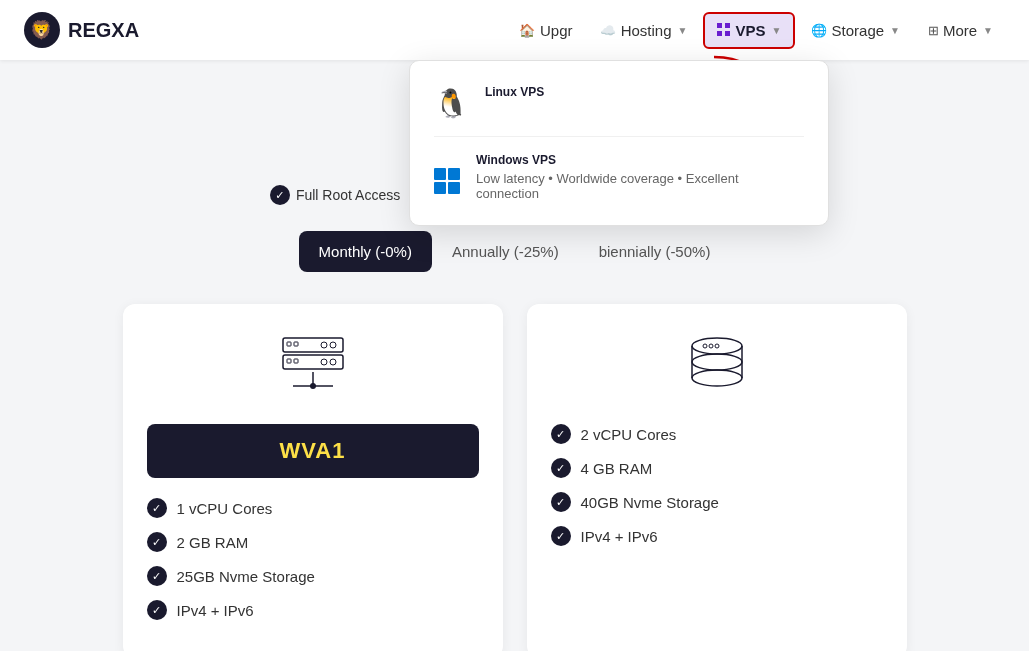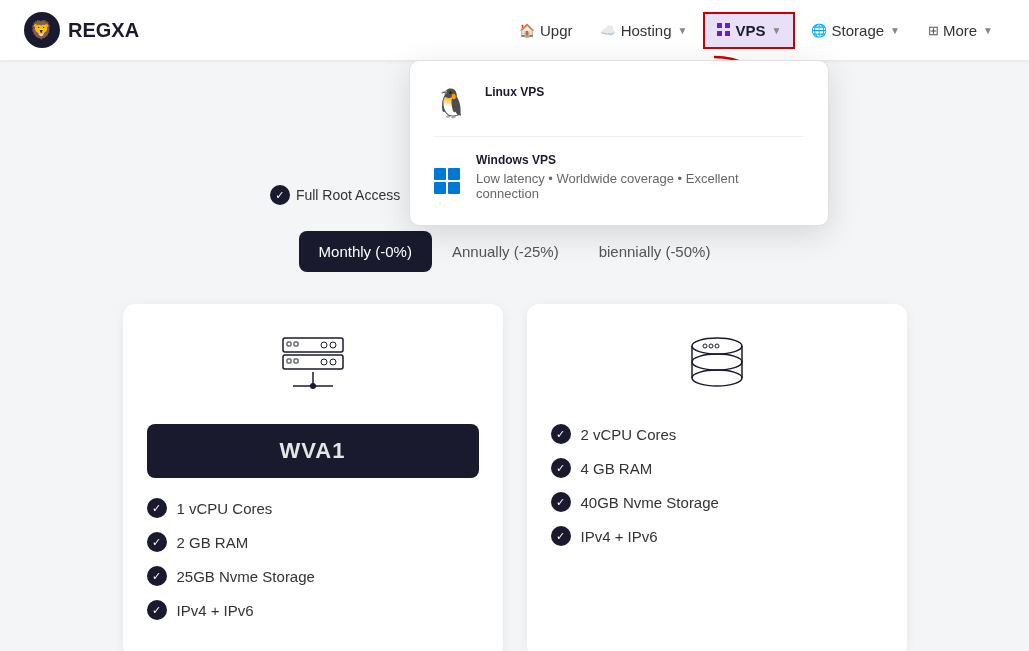--- a/index.html
+++ b/index.html
@@ -45,21 +45,21 @@
       border-radius: 4px;
       transition: background 0.15s;
       white-space: nowrap;
     }
     .nav-item .icon { font-size: 13px; color: #555; }
     .nav-item .chevron { font-size: 10px; color: #888; margin-left: 2px; }
 
     .nav-vps {
       background: #e8e0f7;
       border: 2px solid #c00;
-      border-radius: 0;
+      border-radius: 6px;
       color: #1a1a2e;
       font-weight: 600;
     }
     .nav-vps .grid-icon {
       display: inline-grid;
       grid-template-columns: 1fr 1fr;
       gap: 2px;
       width: 14px;
       height: 14px;
     }
@@ -215,21 +215,21 @@
       width: 380px;
       box-shadow: 0 2px 12px rgba(0,0,0,0.06);
       text-align: left;
     }
     .plan-card-icon {
       text-align: center;
       margin-bottom: 16px;
     }
     .plan-name-btn {
       background: #1a1a2e;
-      color: #e5e5e5;
+      color: #fde047;
       border-radius: 8px;
       padding: 14px;
       text-align: center;
       font-size: 22px;
       font-weight: 700;
       margin-bottom: 20px;
       letter-spacing: 1px;
     }
     .plan-feature {
       display: flex;

